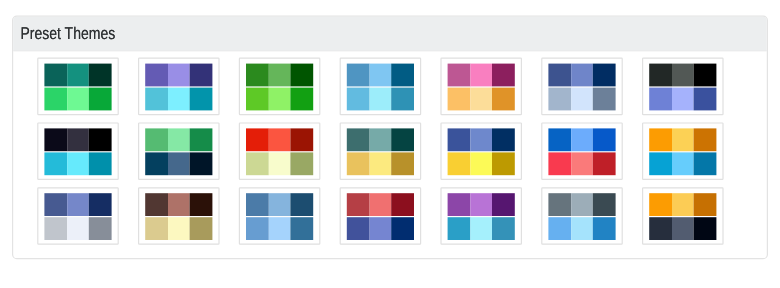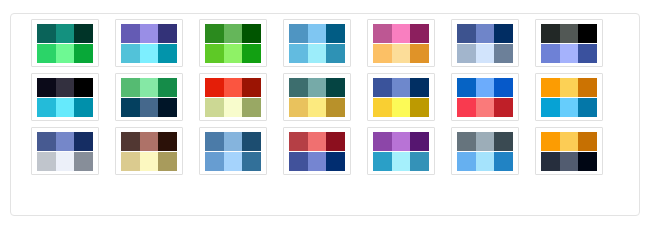--- a/index.html
+++ b/index.html
@@ -36,20 +36,23 @@
   }
   .swatch { width:56px; height:39px; display:flex; flex-direction:column; background:#fdfdfd; }
   .swatch-row { flex:0 0 19px; display:flex; }
   .swatch-row.top { margin-bottom:1px; }
   .swatch-cell { flex:1 1 0; }
 </style>
 </head>
 <body>
 
 <div class="panel">
+  <div class="panel-heading">
+    <span class="panel-title">Preset Themes</span>
+  </div>
   <div class="panel-body">
     <div class="grid" id="theme-grid">
         <div class="theme-card" style="border-color: rgb(224, 224, 224);">
           <div class="swatch">
             <div class="swatch-row top">
               <div class="swatch-cell" style="background-color: rgb(10, 99, 89);"></div>
               <div class="swatch-cell" style="background-color: rgb(20, 145, 127);"></div>
               <div class="swatch-cell" style="background-color: rgb(0, 52, 40);"></div>
             </div>
             <div class="swatch-row">

